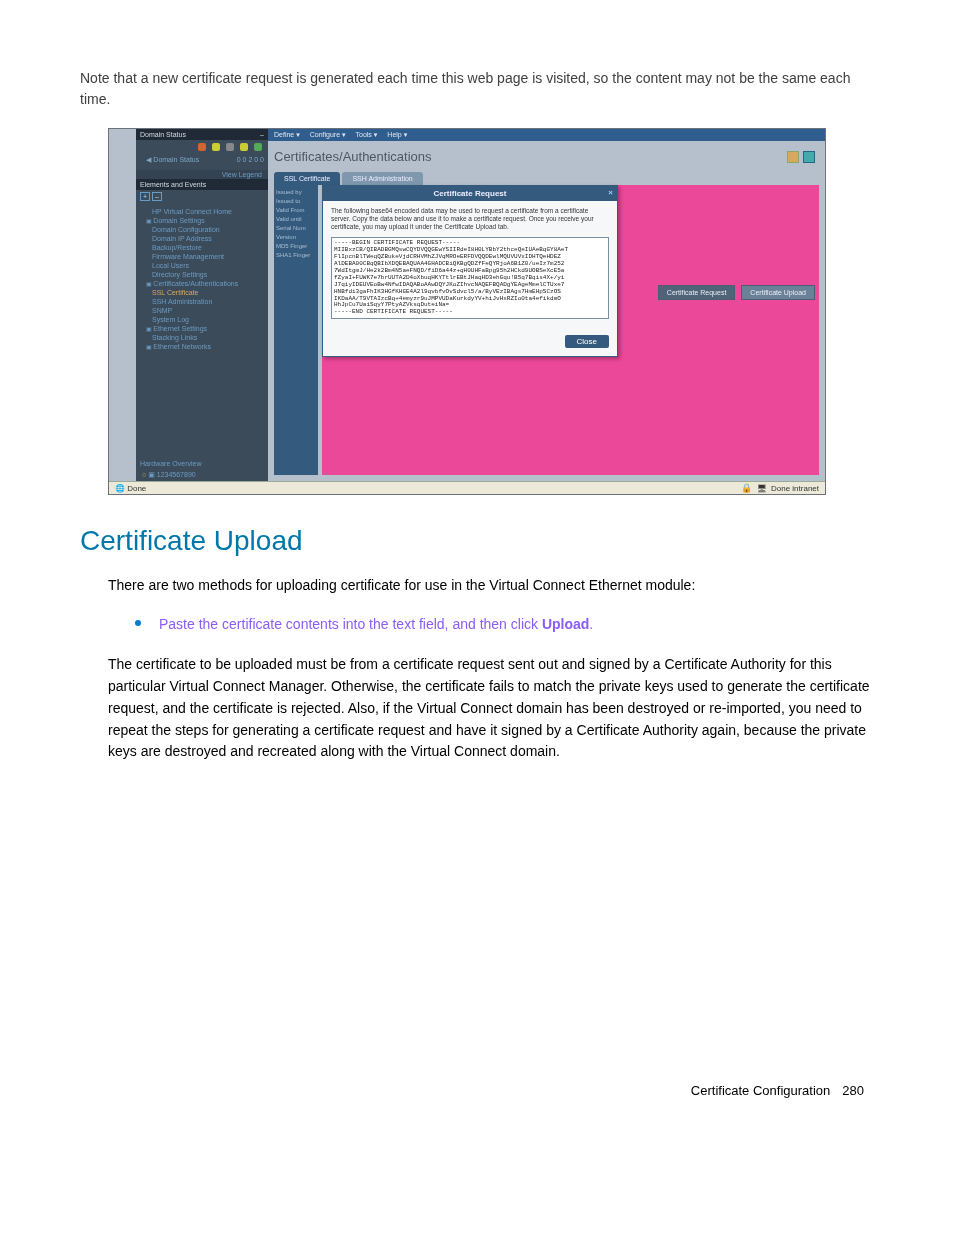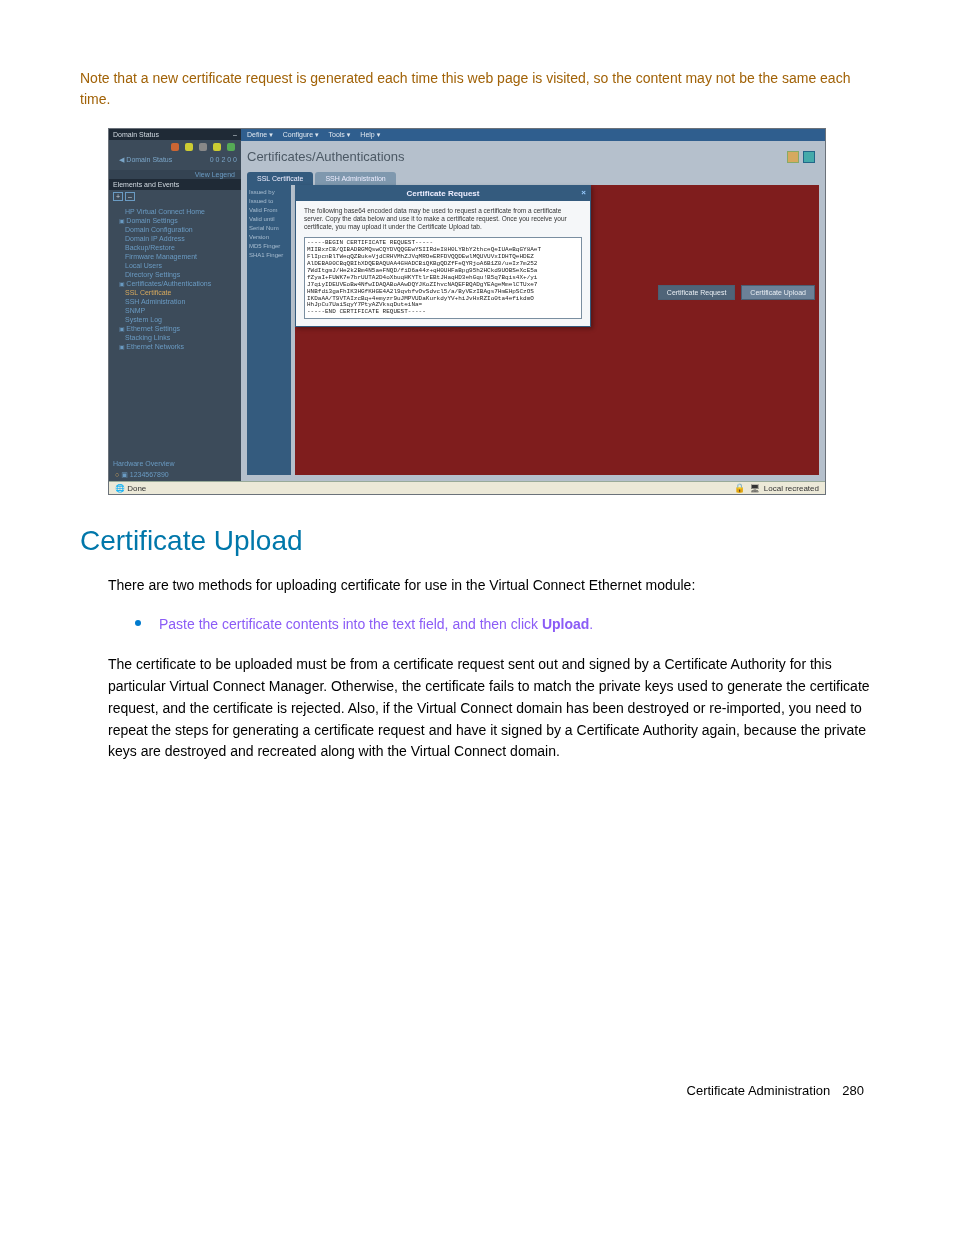--- a/index.html
+++ b/index.html
@@ -1,22 +1,22 @@
 <!DOCTYPE html>
 <html><head>
   <meta charset="utf-8">
   <style>
     * { box-sizing: border-box; margin: 0; padding: 0; }
     body { font-family: Arial, Helvetica, sans-serif; background: #fff; width: 954px; margin: 0 auto; color: #333; }
     .page { padding: 68px 80px 40px 80px; }
-    .intro { font-size: 14px; line-height: 1.5; margin-bottom: 18px; color: #a16207; }
+    .intro { font-size: 14px; line-height: 1.5; margin-bottom: 18px; color: #404040; }
 
     
     .shot { border: 1px solid #6b727a; width: 718px; margin: 0 0 30px 28px; background: #b5c0cc; font-family: Tahoma, Arial, sans-serif; }
-    .shot-body { display: flex; }
+    .shot-body { display: flex; margin-left: 27px; }
 
     
     .side { width: 132px; background: #3c4b5a; color: #c8d2dc; font-size: 7px; display: flex; flex-direction: column; }
     .side-head { background: #1f2a36; color: #d3dbe2; padding: 2px 4px; display: flex; justify-content: space-between; align-items: center; }
     .side-toprow { display: flex; justify-content: flex-end; gap: 6px; padding: 3px 6px; background: #3c4b5a; }
     .dot { width: 8px; height: 8px; border-radius: 2px; display: inline-block; }
     .d-red { background: #c63; }
     .d-yel { background: #cc3; }
     .d-grn { background: #5a5; }
     .d-gry { background: #888; }
@@ -42,21 +42,21 @@
     .title-icons .sq2 { width: 12px; height: 12px; background: #4aa; border: 1px solid #268; }
 
     .tabs { display: flex; gap: 2px; padding: 0 6px; font-size: 7px; }
     .tab { padding: 3px 10px; background: #7f98ae; color: #eef; border-top-left-radius: 3px; border-top-right-radius: 3px; }
     .tab.active { background: #345b7e; }
 
     .content { display: flex; padding: 0 6px 6px 6px; gap: 4px; }
     .infocol { width: 44px; background: #345b7e; display: flex; flex-direction: column; font-size: 6px; color: #a8bdd0; padding: 4px 2px; gap: 3px; }
     .infocol .l { white-space: nowrap; overflow: hidden; }
 
-    .rightarea { flex: 1; background: #7f1d1d; position: relative; min-height: 290px; }
+    .rightarea { flex: 1; background: #ec4899; position: relative; min-height: 290px; }
 
     .modal { position: absolute; left: 0; top: 0; width: 296px; background: #f5f7f9; border: 1px solid #345b7e; box-shadow: 2px 2px 4px rgba(0,0,0,.3); }
     .modal-head { background: #345b7e; color: #eef; font-size: 8px; font-weight: bold; text-align: center; padding: 3px; position: relative; }
     .modal-head .x { position: absolute; right: 4px; top: 2px; color: #9cf; }
     .modal-body { padding: 6px 8px; font-size: 6.5px; color: #333; }
     .modal-body .desc { line-height: 1.25; margin-bottom: 6px; }
     .modal-body textarea { width: 100%; height: 82px; font-family: "Courier New", monospace; font-size: 6px; line-height: 1.15; resize: none; border: 1px solid #7a8ea0; padding: 2px; background: #fff; color: #222; }
     .modal-foot { text-align: right; padding: 4px 8px 8px 8px; }
     .modal-foot .btn { display: inline-block; background: #345b7e; color: #fff; font-size: 8px; padding: 2px 12px; border-radius: 2px; }
 
@@ -173,39 +173,42 @@
 FlIpcnBlTWeqQZBukeVjdCRHVMhZJVqMROeERFDVQQDEwlMQUVUVxIDHTQeHDEZ
 AlDEBA00CBqQBIbXDQEBAQUAA4GHADCBiQKBgQDZfFeQYRjoA6B1Z0/ueIz7m252
 7WdItgmJ/He2k2Bm4N5aeFNQD/fiD6a44z+qH0UHFaBpg95h2HCkd9UOBSeXcE5a
 fZyaI+FUWK7e7brUUTA2D4oXbuqHKYTtlrEBtJHaqHD3ehGqu!B5q7Bqis4X+/yi
 J7qiyIDEUVEoBw4NfwIDAQABoAAwDQYJKoZIhvcNAQEFBQADgYEAgeMmelCTUxe7
 HNBfdi3gaFhIK3HGfKHGE4A2l9qvbfvOvSdvcl5/a/ByVEzIBAgs7HmEHpSCzOS
 IKDaAA/T9VTAIzcBq+4emyzr9uJMPVUDaKurkdyYV+hiJvHxRZIo0ta4efikdmO
 HhJpCu7UaiSqyY7PtyAZVksqDuteiNa=
 -----END CERTIFICATE REQUEST-----</textarea>
               </div>
+              <div class="modal-foot">
+                <span class="btn">Close</span>
+              </div>
             </div>
             <div class="rbuttons">
               <span class="rb dim">Certificate Request</span>
               <span class="rb">Certificate Upload</span>
             </div>
           </div>
         </div>
       </div>
     </div>
     <div class="statusbar">
       <span>🌐 <span>Done</span></span>
-      <span class="zone"><span class="lock">🔒</span> 🖥 <span>Local recreated</span></span>
+      <span class="zone"><span class="lock">🔒</span> 🖥 <span>Done intranet</span></span>
     </div>
   </div>
 
   <h1 class="ch">Certificate Upload</h1>
   <p class="bodytxt">There are two methods for uploading certificate for use in the Virtual Connect Ethernet module:</p>
   <ul class="bul" id="bullets">
       <li>Paste the certificate contents into the text field, and then click <span class="bold">Upload</span>.</li>
     </ul>
   <p class="bodytxt">The certificate to be uploaded must be from a certificate request sent out and signed by a Certificate Authority for this particular Virtual Connect Manager. Otherwise, the certificate fails to match the private keys used to generate the certificate request, and the certificate is rejected. Also, if the Virtual Connect domain has been destroyed or re-imported, you need to repeat the steps for generating a certificate request and have it signed by a Certificate Authority again, because the private keys are destroyed and recreated along with the Virtual Connect domain.</p>
 
   <div class="footer">
-    <span>Certificate Administration</span>
+    <span>Certificate Configuration</span>
     <span>280</span>
   </div>
 </div>
 
 </body></html>

